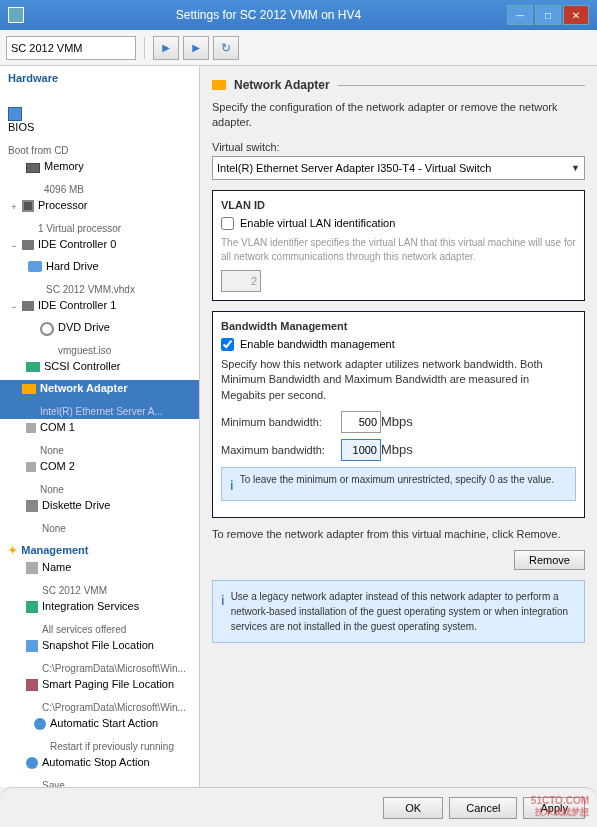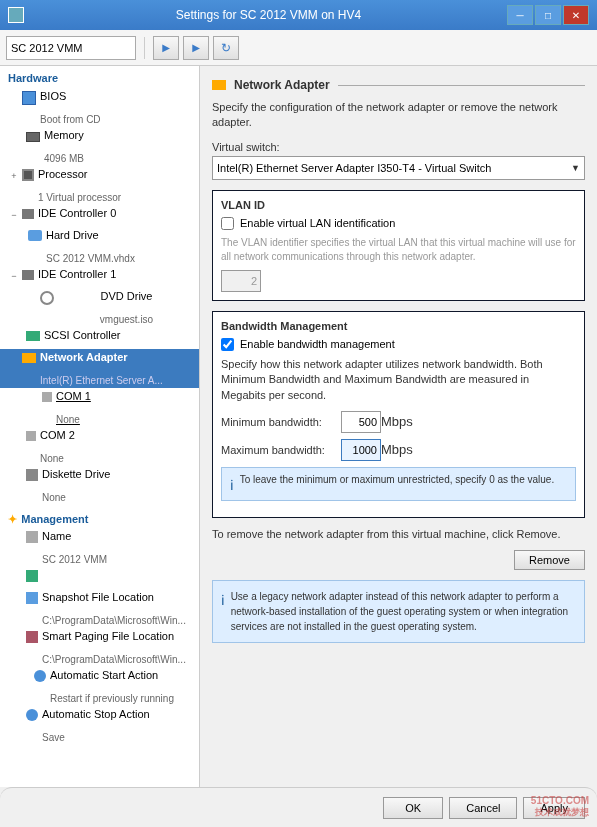--- a/index.html
+++ b/index.html
@@ -163,21 +163,21 @@
   </div>
 
   <div class="content-area">
 
     <div class="left-panel">
 
       <div class="tree-item section-header">
         <span style="font-size:11px;color:#1a5c9a;">Hardware</span>
       </div>
 
-      <div class="tree-item" style="">
+      <div class="tree-item" style="flex-direction:column;">
         <div class="tree-expand"></div>
         <div class="tree-icon" style="background:#4a90d9;width:14px;height:14px;border:1px solid #2a60a9;"></div>
         <div class="tree-text">
           <span>BIOS</span>
           <span class="tree-subtext">Boot from CD</span>
         </div>
       </div>
 
       <div class="tree-item" style="padding-left:12px;">
         <div class="tree-expand"></div>
@@ -214,21 +214,21 @@
       </div>
 
       <div class="tree-item" style="padding-left:8px;">
         <div class="tree-expand">−</div>
         <div class="tree-icon" style="background:#777;width:12px;height:10px;margin-top:2px;"></div>
         <div class="tree-text">
           <span>IDE Controller 1</span>
         </div>
       </div>
 
-      <div class="tree-item" style="padding-left:40px;text-align:center;">
+      <div class="tree-item" style="padding-left:40px;">
         <div class="tree-icon" style="background:transparent;width:14px;height:14px;border:2px solid #888;border-radius:50%;margin-top:1px;"></div>
         <div class="tree-text">
           <span>DVD Drive</span>
           <span class="tree-subtext">vmguest.iso</span>
         </div>
       </div>
 
       <div class="tree-item" style="padding-left:12px;">
         <div class="tree-expand"></div>
         <div class="tree-icon" style="background:#3a7;width:14px;height:10px;margin-top:2px;"></div>
@@ -239,21 +239,21 @@
 
       <div class="tree-item selected" style="padding-left:8px;">
         <div class="tree-expand"></div>
         <div class="tree-icon" style="background:#fa0;width:14px;height:10px;margin-top:2px;"></div>
         <div class="tree-text">
           <span style="font-weight:bold;">Network Adapter</span>
           <span class="tree-subtext" style="color:#cce;">Intel(R) Ethernet Server A...</span>
         </div>
       </div>
 
-      <div class="tree-item" style="padding-left:28px;text-decoration:underline;">
+      <div class="tree-item" style="padding-left:12px;">
         <div class="tree-expand"></div>
         <div class="tree-icon" style="background:#aaa;width:10px;height:10px;margin-top:2px;"></div>
         <div class="tree-text">
           <span>COM 1</span>
           <span class="tree-subtext">None</span>
         </div>
       </div>
 
       <div class="tree-item" style="padding-left:12px;">
         <div class="tree-expand"></div>
@@ -283,20 +283,24 @@
         <div class="tree-icon" style="background:#aaa;width:12px;height:12px;margin-top:1px;"></div>
         <div class="tree-text">
           <span>Name</span>
           <span class="tree-subtext">SC 2012 VMM</span>
         </div>
       </div>
 
       <div class="tree-item" style="padding-left:12px;">
         <div class="tree-expand"></div>
         <div class="tree-icon" style="background:#3a7;width:12px;height:12px;margin-top:1px;"></div>
+        <div class="tree-text">
+          <span>Integration Services</span>
+          <span class="tree-subtext">All services offered</span>
+        </div>
       </div>
 
       <div class="tree-item" style="padding-left:12px;">
         <div class="tree-expand"></div>
         <div class="tree-icon" style="background:#5a9de0;width:12px;height:12px;margin-top:1px;"></div>
         <div class="tree-text">
           <span>Snapshot File Location</span>
           <span class="tree-subtext">C:\ProgramData\Microsoft\Win...</span>
         </div>
       </div>

